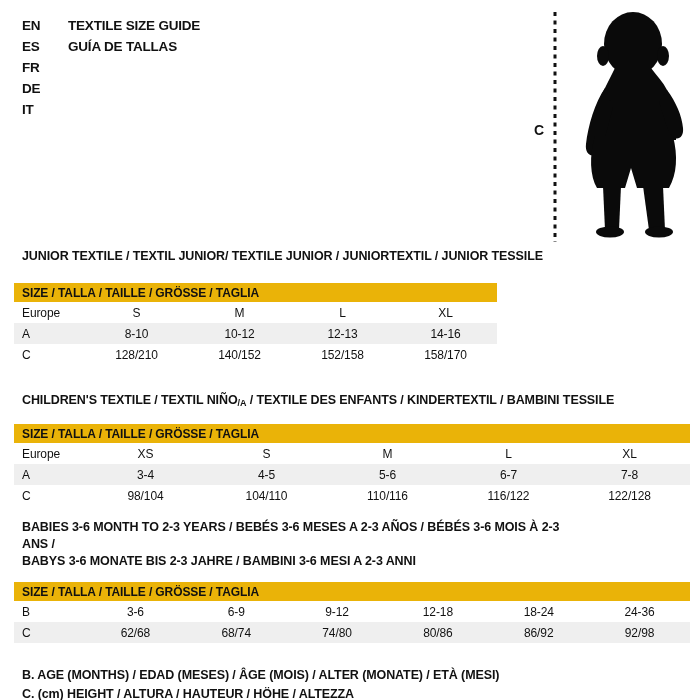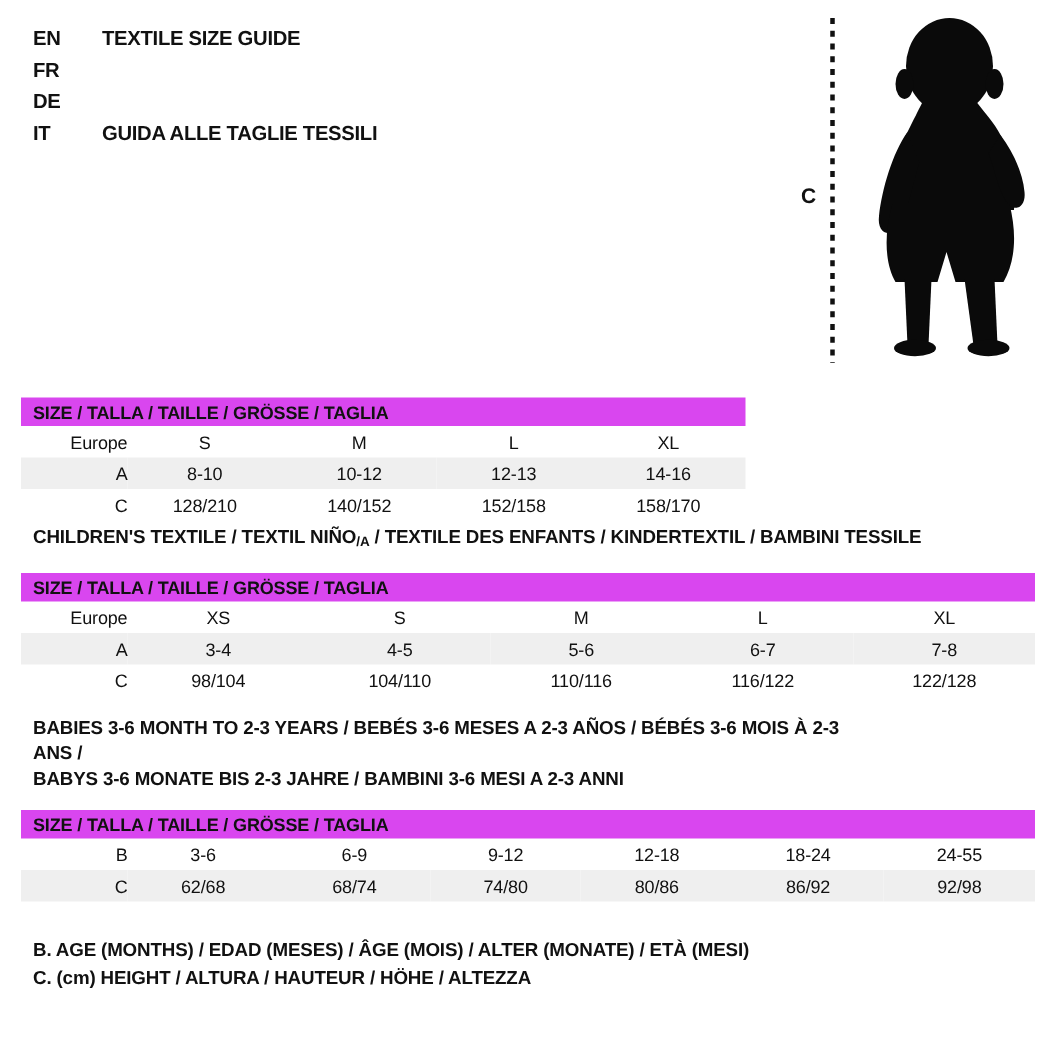--- a/index.html
+++ b/index.html
@@ -29,44 +29,44 @@
     position: absolute; left: 6px; top: 118px;
     font-weight: 700; font-size: 14px;
   }
 
   
   .section-title {
     font-size: 12.5px; font-weight: 700; letter-spacing: -0.1px;
     margin: 0 0 0 22px; line-height: 15px; white-space: nowrap;
   }
   .junior-title { padding-top: 3px; }
-  .children-title { margin-top: 4px; }
+  .children-title { margin-top: 28px; }
   .babies-title { margin-top: 13px; line-height: 17px; white-space: normal; width: 560px; }
   .subscript { font-size: 9px; vertical-align: -2px; }
 
   
   table.size-table {
     border-collapse: collapse; table-layout: fixed;
     margin: 19px 0 0 14px;
   }
   table.junior-table { width: 483px; }
   table.children-table { width: 676px; margin-top: 13px; }
   table.babies-table { width: 676px; margin-top: 12px; }
   .size-table th.band {
-    background: #d946ef;
+    background: #eab308;
     height: 19px; padding: 0 0 0 8px;
     text-align: left; font-weight: 700; font-size: 12px;
     letter-spacing: -0.1px; white-space: nowrap;
   }
   .size-table td {
     height: 21px; padding: 0;
     font-size: 12px; font-weight: 400; text-align: center;
     letter-spacing: -0.1px; white-space: nowrap;
   }
-  .size-table td.rowlabel { text-align: right; padding-left: 8px; }
+  .size-table td.rowlabel { text-align: left; padding-left: 8px; }
   .size-table tbody tr:nth-child(2) { background: #efefef; }
   .size-table col.labelcol { width: 71px; }
 
   
   .legend { margin: 23px 0 0 22px; }
   .legend p {
     margin: 0; line-height: 19px;
     font-size: 12.5px; font-weight: 700; letter-spacing: -0.1px;
     white-space: nowrap;
   }
@@ -76,28 +76,31 @@
 
 <div class="page">
 
   <div class="top">
     <ul class="lang-list">
       <li>
         <span class="code">EN</span>
         <span>TEXTILE SIZE GUIDE</span>
       </li>
       <li>
+        <span class="code">ES</span>
+        <span>GUÍA DE TALLAS</span>
+      </li>
+      <li>
         <span class="code">FR</span>
       </li>
       <li>
         <span class="code">DE</span>
       </li>
       <li>
         <span class="code">IT</span>
-        <span>GUIDA ALLE TAGLIE TESSILI</span>
       </li>
     </ul>
 
     <div class="figure">
       <span class="height-label">C</span>
       <svg width="168" height="242" viewBox="0 0 168 242">
         <line x1="27" y1="8" x2="27" y2="238" stroke="#111111" stroke-width="3" stroke-dasharray="4 4.5"></line>
         <g transform="translate(55,6)" fill="#0a0a0a">
 
           <ellipse cx="50" cy="34" rx="29" ry="32"></ellipse>
@@ -117,20 +120,21 @@
           <path d="M60 176 L80 176 L82 220 L66 220 Z"></path>
 
           <ellipse cx="27" cy="222" rx="14" ry="5.5"></ellipse>
           <ellipse cx="76" cy="222" rx="14" ry="5.5"></ellipse>
         </g>
       </svg>
     </div>
   </div>
 
   <section>
+    <h2 class="section-title junior-title">JUNIOR TEXTILE / TEXTIL JUNIOR/ TEXTILE JUNIOR / JUNIORTEXTIL / JUNIOR TESSILE</h2>
     <table class="size-table junior-table">
       <colgroup>
           <col class="labelcol">
           <col>
           <col>
           <col>
           <col>
         </colgroup>
       <thead>
         <tr>
@@ -226,21 +230,21 @@
         </tr>
       </thead>
       <tbody>
         <tr>
           <td class="rowlabel">B</td>
           <td>3-6</td>
           <td>6-9</td>
           <td>9-12</td>
           <td>12-18</td>
           <td>18-24</td>
-          <td>24-55</td>
+          <td>24-36</td>
         </tr>
         <tr>
           <td class="rowlabel">C</td>
           <td>62/68</td>
           <td>68/74</td>
           <td>74/80</td>
           <td>80/86</td>
           <td>86/92</td>
           <td>92/98</td>
         </tr>

